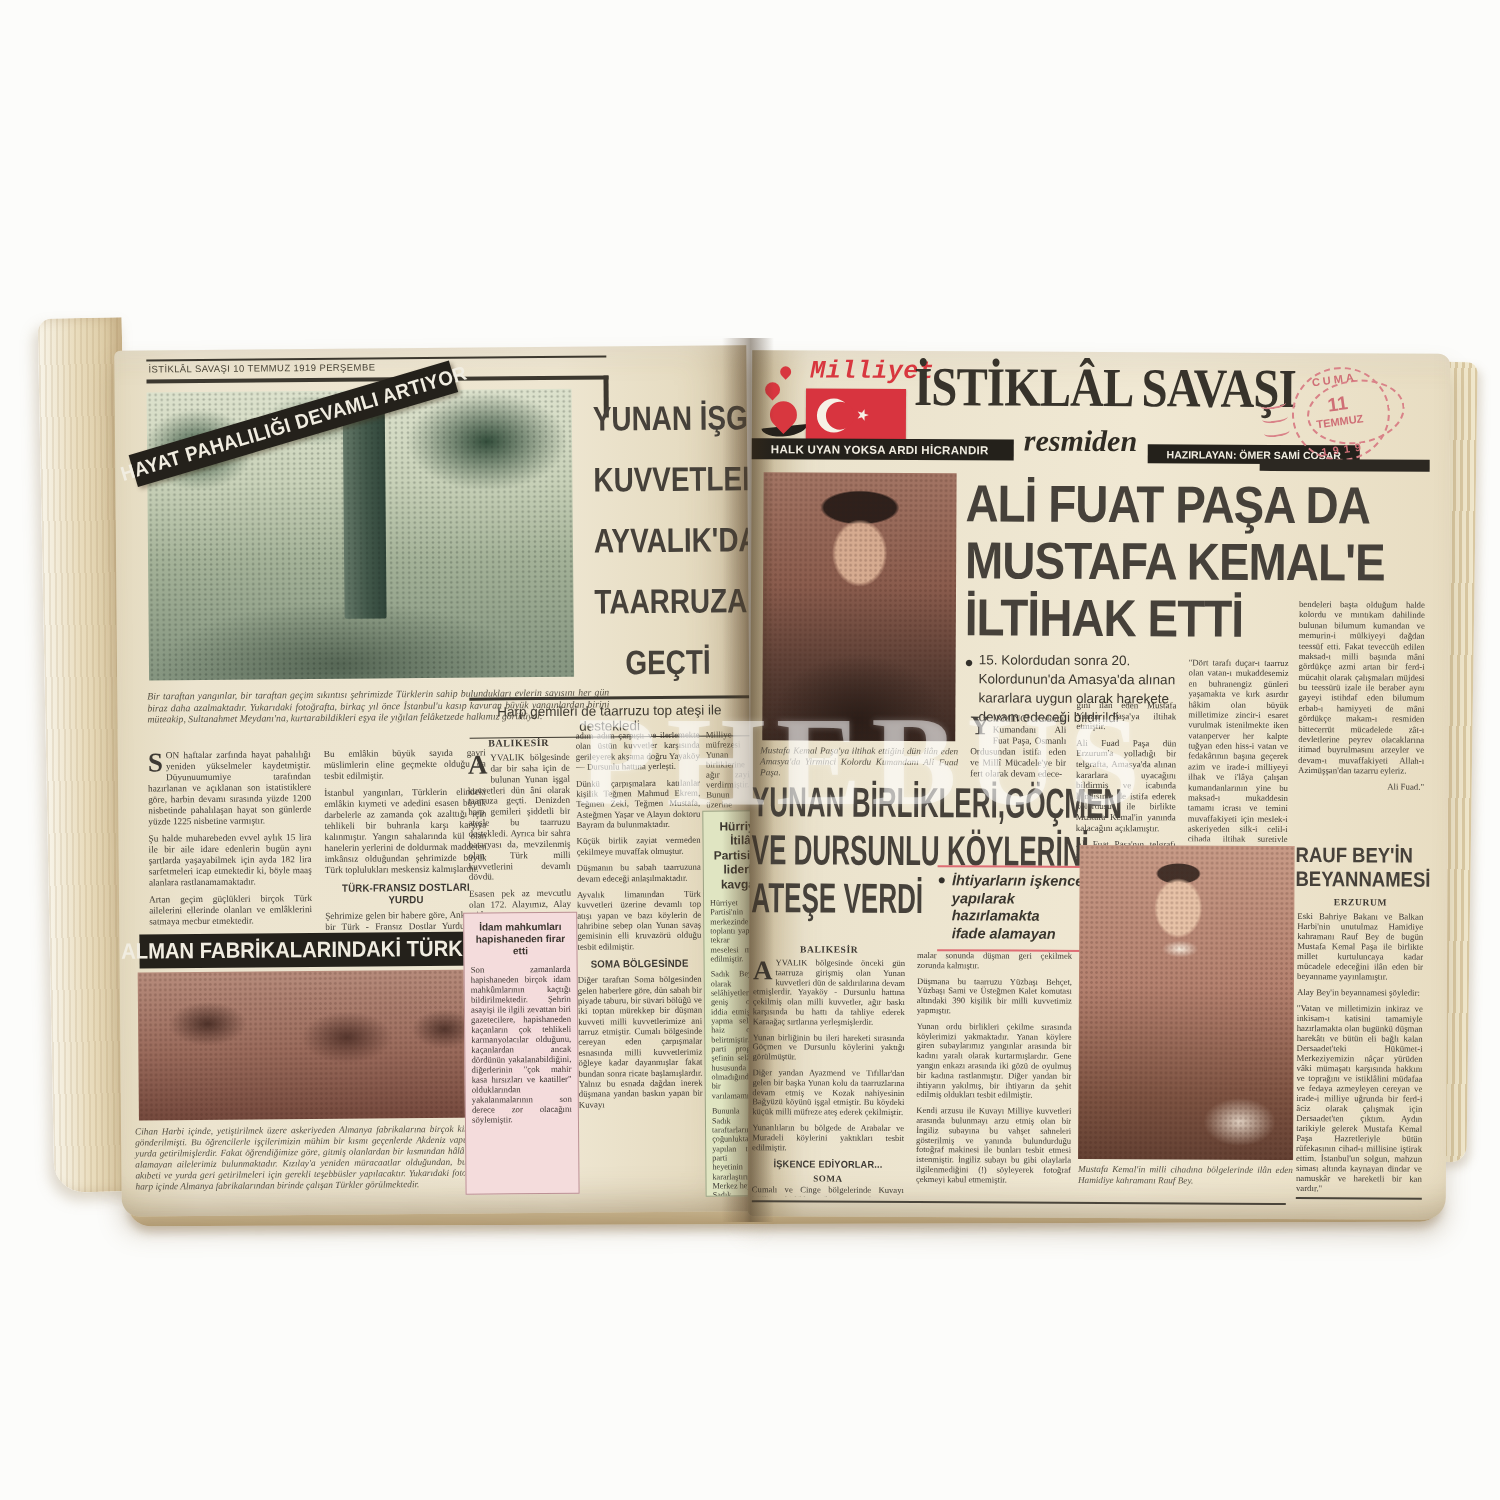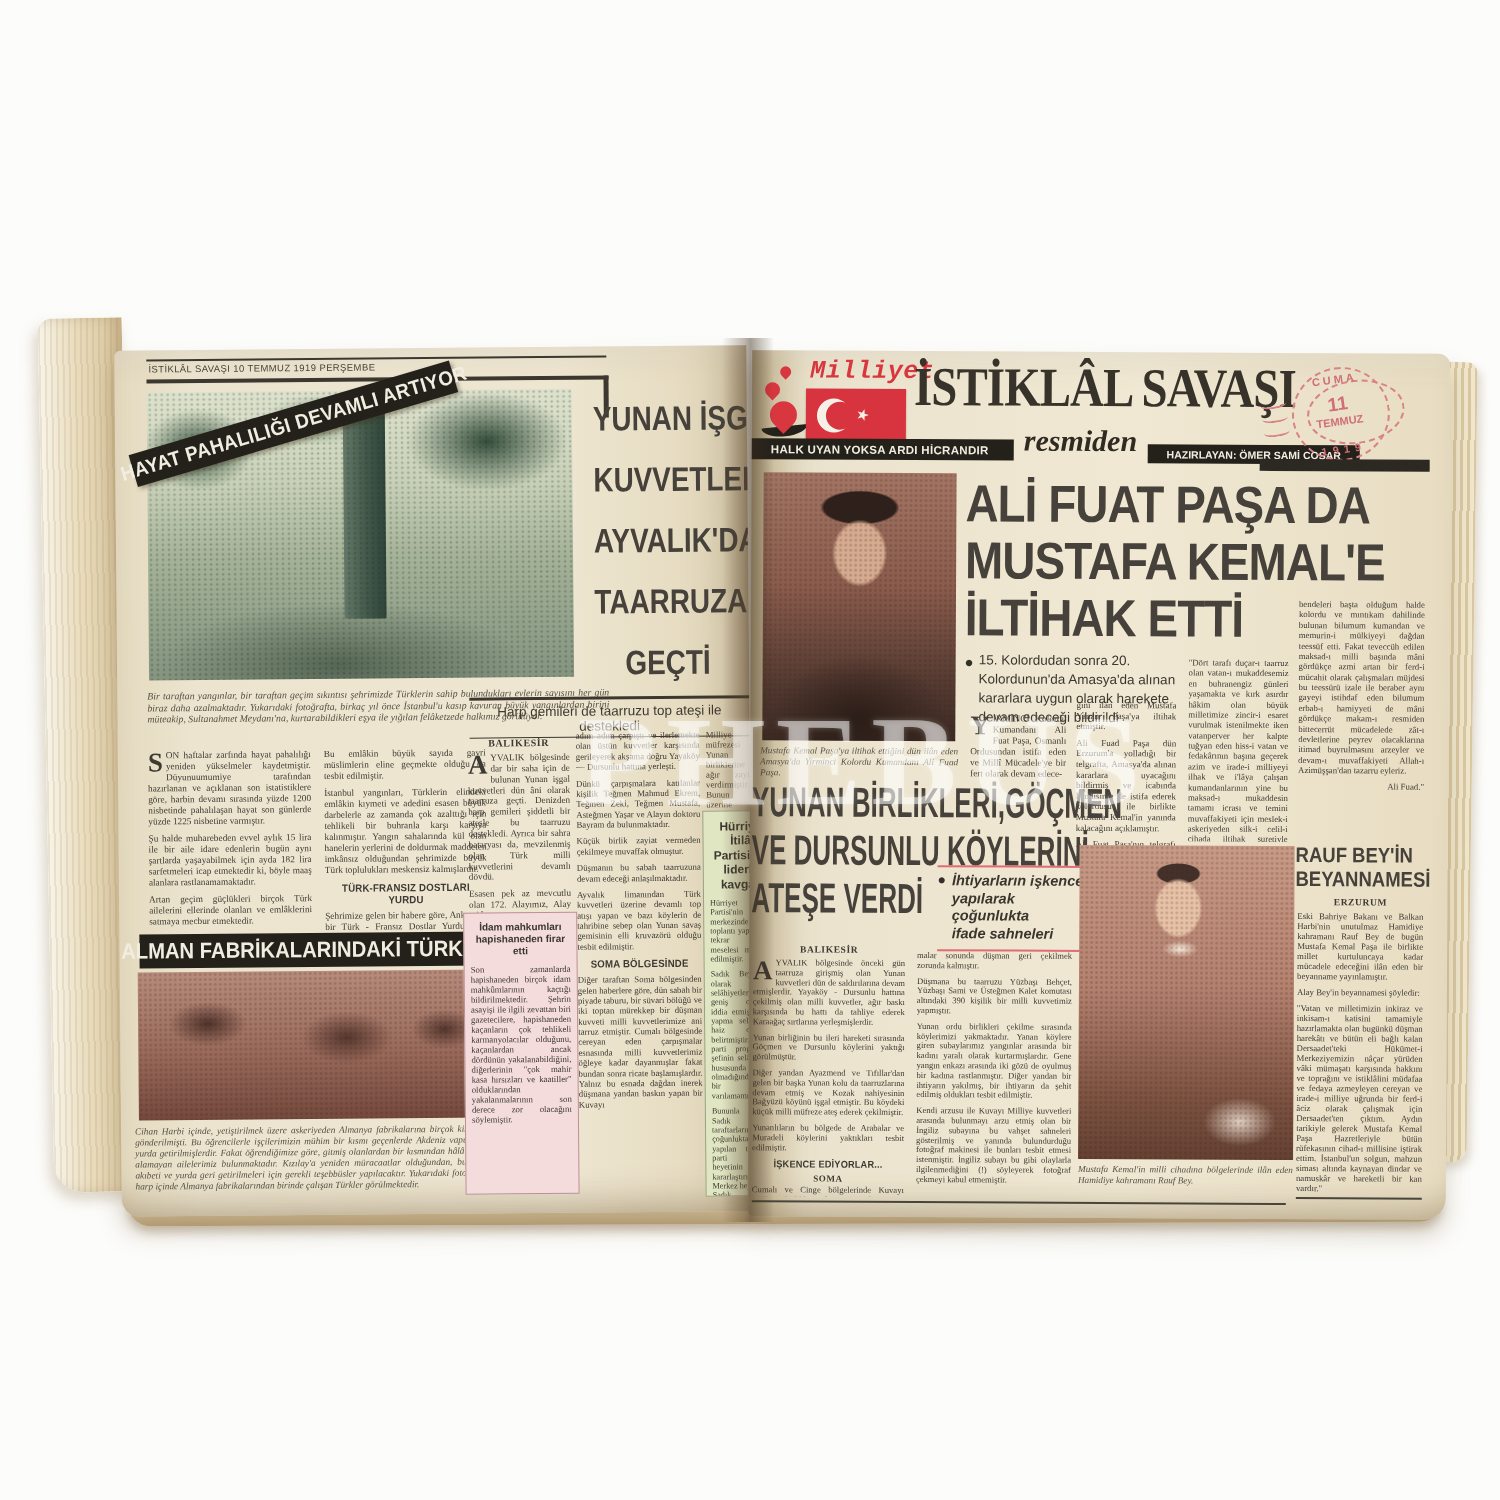--- a/index.html
+++ b/index.html
@@ -321,22 +321,22 @@
   <div class="abs hl hl3" style="left:2px;top:428px;width:350px;">
       <p>YUNAN BİRLİKLERİ,GÖÇMEN</p>
       <p>VE DURSUNLU KÖYLERİNİ</p>
       <p>ATEŞE VERDİ</p>
     </div>
   <div class="abs callout" style="left:188px;top:514px;width:148px;display:flex;gap:6px;">
     <span class="bullet" style="font-size:14px;">●</span>
     <span class="lines">
         <p>İhtiyarların işkence</p>
         <p>yapılarak</p>
-        <p>çoğunlukta</p>
-        <p>ifade sahneleri</p>
+        <p>hazırlamakta</p>
+        <p>ifade alamayan</p>
       </span>
   </div>
 
   <div class="abs" style="left:4px;top:594px;width:152px;height:252px;overflow:hidden;">
     <div class="dateline" style="font-size:9.5px;">BALIKESİR</div>
     <div class="xsmall dc" style="font-size:8.6px;">
         <p>AYVALIK bölgesinde önceki gün taarruza girişmiş olan Yunan kuvvetleri dün de saldırılarına devam etmişlerdir. Yayaköy - Dursunlu hattına çekilmiş olan milli kuvvetler, ağır baskı karşısında bu hattı da tahliye ederek Karaağaç sırtlarına yerleşmişlerdir.</p>
         <p>Yunan birliğinin bu ileri hareketi sırasında Göçmen ve Dursunlu köylerini yaktığı görülmüştür.</p>
         <p>Diğer yandan Ayazmend ve Tıfıllar'dan gelen bir başka Yunan kolu da taarruzlarına devam etmiş ve Kozak nahiyesinin Bağyüzü köyünü işgal etmiştir. Bu köydeki küçük milli müfreze ateş ederek çekilmiştir.</p>
         <p>Yunanlıların bu bölgede de Arabalar ve Muradeli köylerini yaktıkları tesbit edilmiştir.</p>

